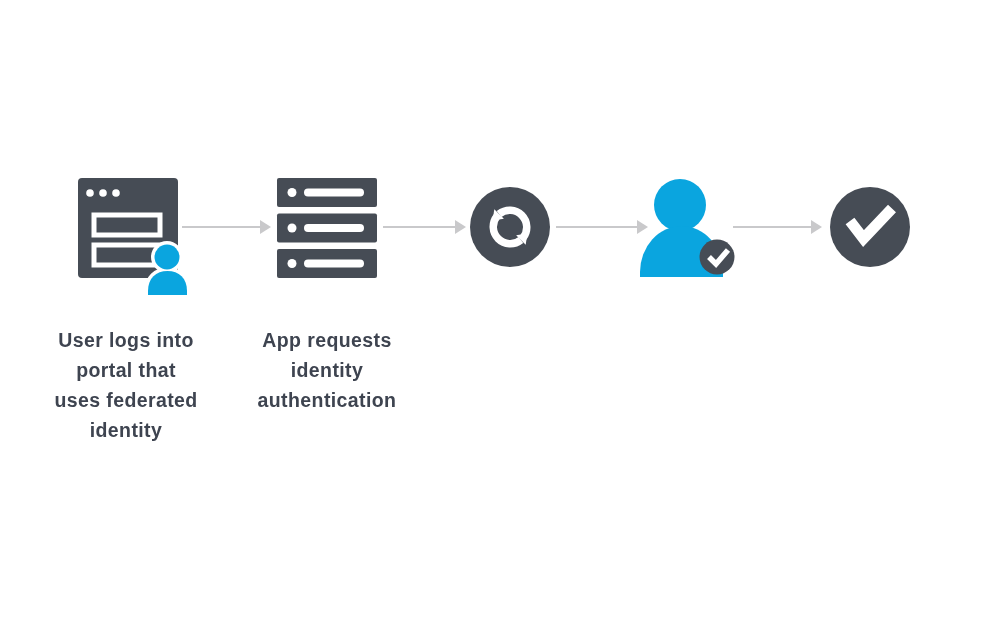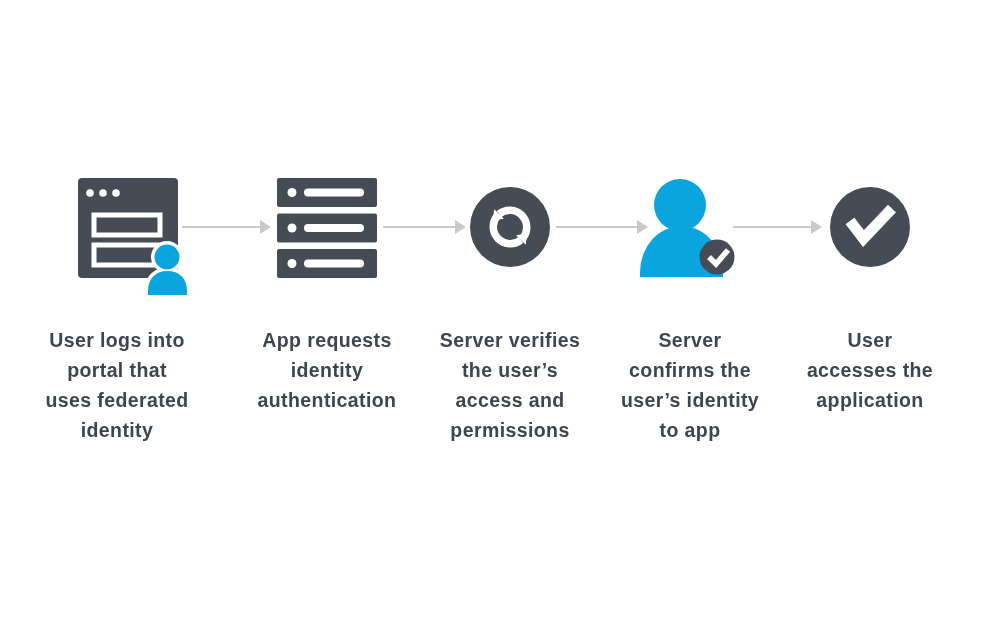--- a/index.html
+++ b/index.html
@@ -36,21 +36,21 @@
     top: 325px;
     width: 200px;
     text-align: center;
     font-size: 19.5px;
     line-height: 30px;
     font-weight: 700;
     letter-spacing: 0.4px;
     color: var(--text);
     white-space: pre-line;
   }
-  .cap1 { left: 17px; }
+  .cap1 { left: 26px; }
   .cap2 { left: 227px; }
   .cap3 { left: 410px; }
   .cap4 { left: 590px; }
   .cap5 { left: 770px; }
 
   .arrow {
     position: absolute;
     top: 226px;
     height: 2px;
     background: var(--arrow);
@@ -141,25 +141,14 @@
   <div class="arrow a3"></div>
   <div class="arrow a4"></div>
 
   <div class="caption cap1">User logs into
 portal that
 uses federated
 identity</div>
   <div class="caption cap2">App requests
 identity
 authentication</div>
-  <div class="caption cap3">Server verifies
-the user’s
-access and
-permissions</div>
-  <div class="caption cap4">Server
-confirms the
-user’s identity
-to app</div>
-  <div class="caption cap5">User
-accesses the
-application</div>
 
 </div>
 
 </body></html>

